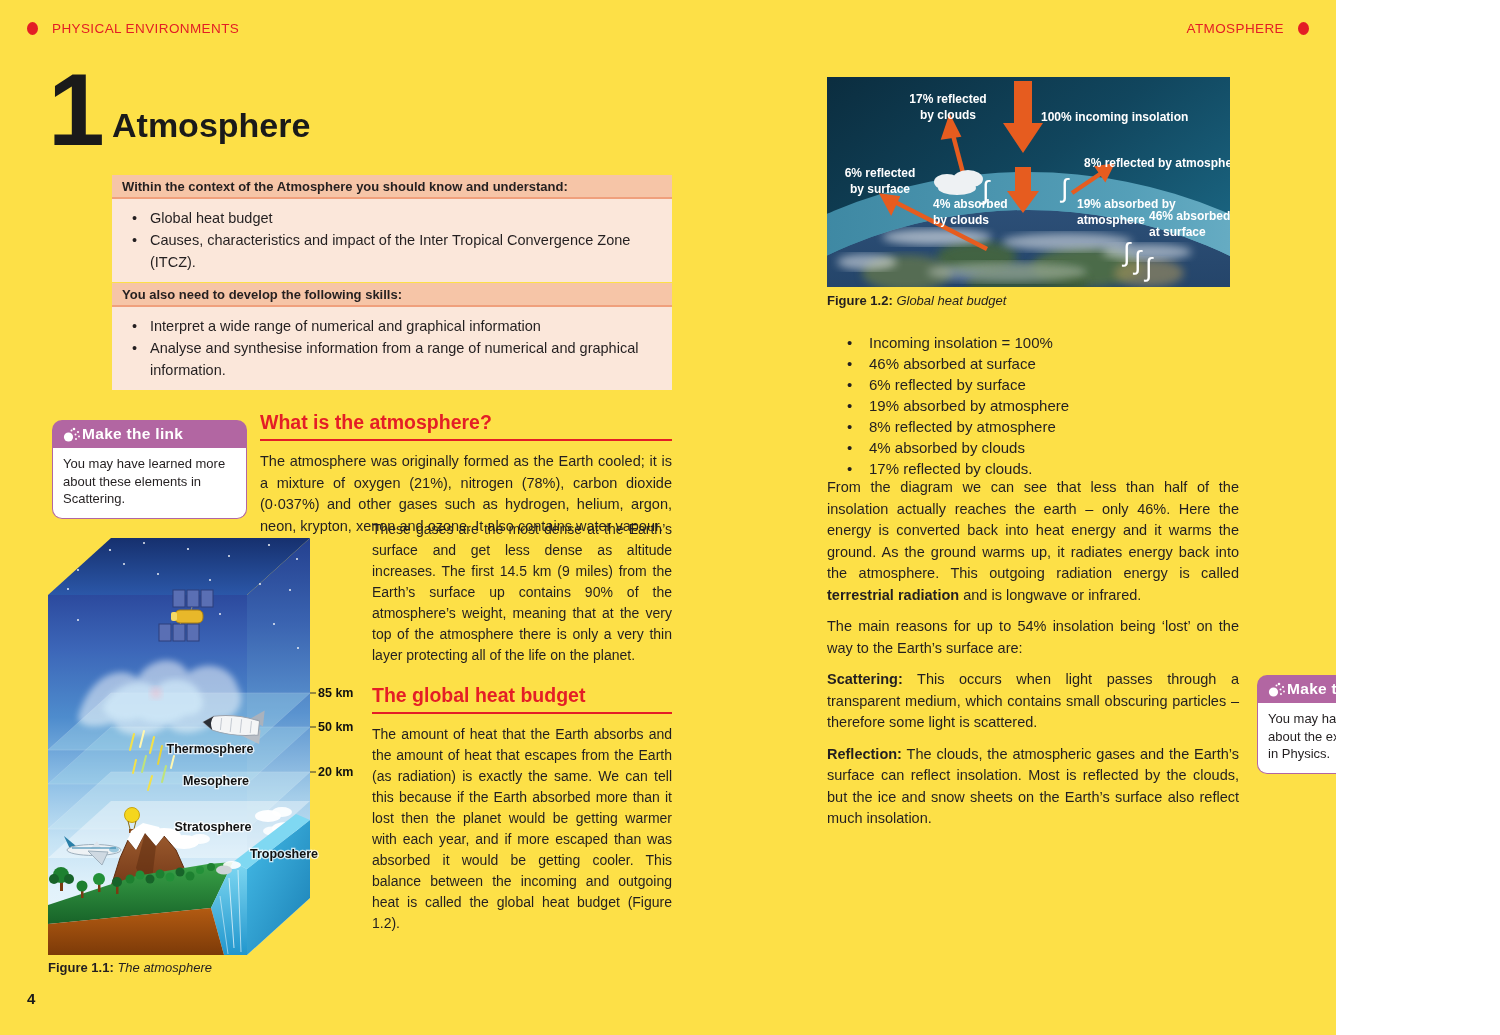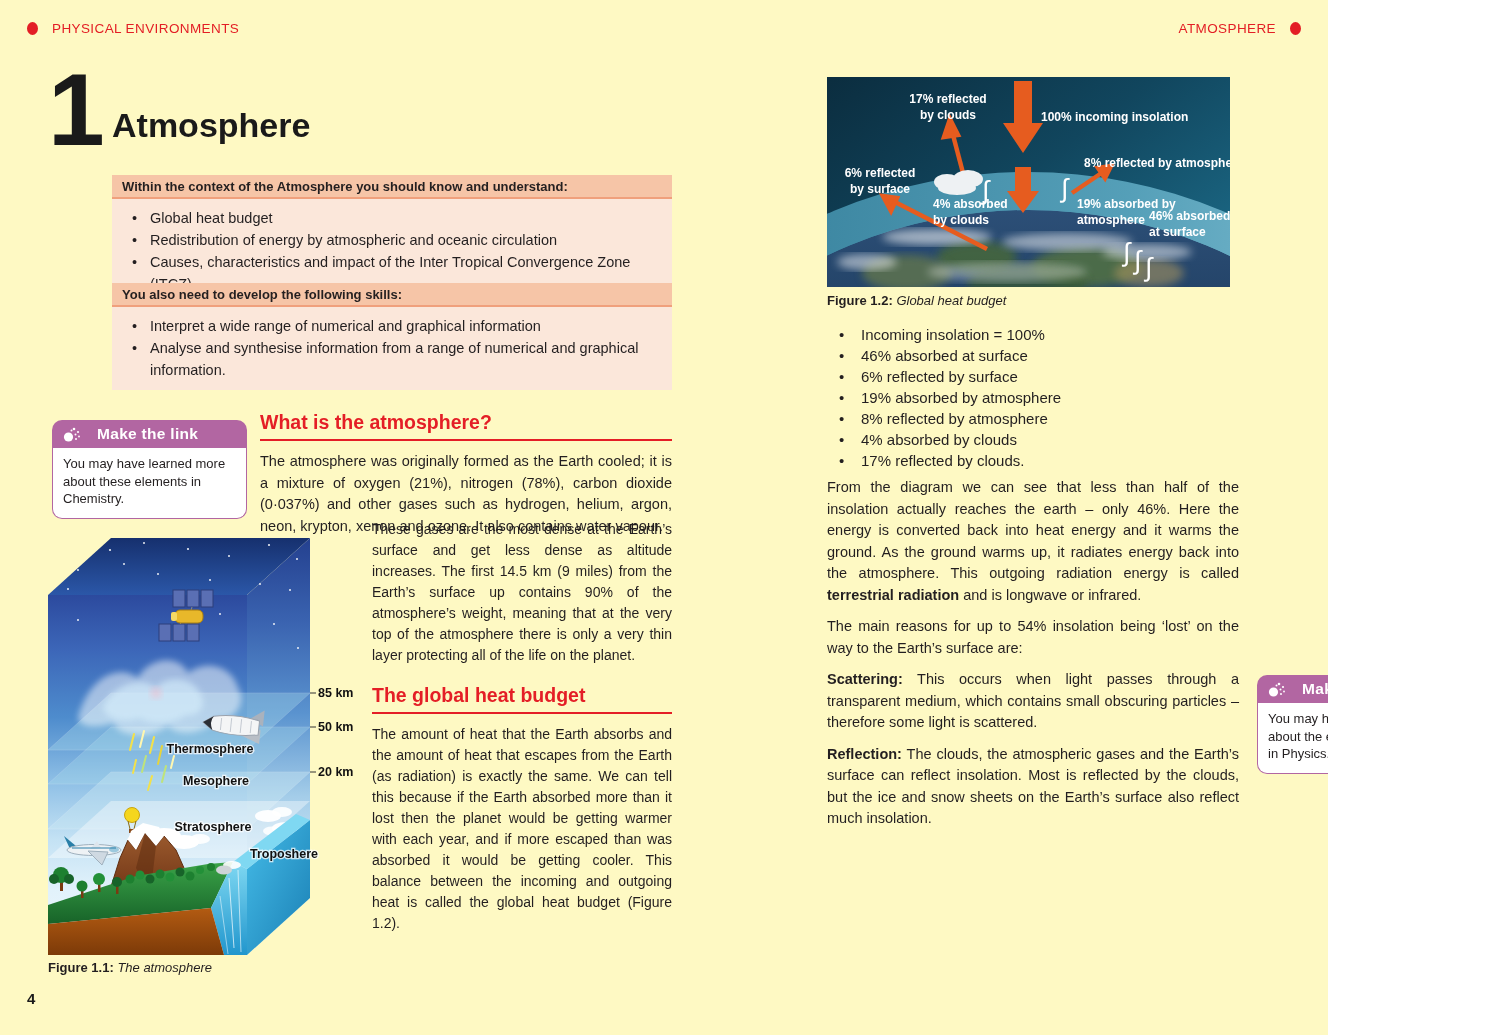--- a/index.html
+++ b/index.html
@@ -1,17 +1,17 @@
 <!DOCTYPE html>
 <html><head>
 <meta charset="utf-8">
 <style>
   html,body{margin:0;padding:0;background:#ffffff;}
-  .sheet{position:relative;width:1328px;height:1035px;background:#fef9c3;overflow:hidden;
-         font-family:"Liberation Sans",sans-serif;color:#231f20;}
+  .sheet{position:relative;width:1328px;height:1035px;background:#fde047;overflow:hidden;
+         font-family:"Liberation Sans",sans-serif;color:#231f20;padding-left:8px;}
   .abs{position:absolute;}
 
   
   .runhead{display:flex;align-items:center;gap:14px;font-size:13.5px;letter-spacing:.4px;color:#e31e25;}
   .reddot{width:11px;height:13px;border-radius:50%;background:#e31e25;}
 
   
   .chnum{font-size:102px;font-weight:700;line-height:.8;color:#1a1a1a;}
   .chtitle{font-size:34px;font-weight:700;color:#1a1a1a;}
 
@@ -20,37 +20,37 @@
   .objbox .objhead{background:#f6c5a7;border-bottom:2px solid #f0a07c;padding:4px 10px 3px 10px;
                    font-weight:700;font-size:13px;}
   .objbox .objbody{background:#fbe7da;padding:8px 10px 9px 12px;}
   .objbody ul{margin:0;padding:0;list-style:none;}
   .objbody li{position:relative;padding-left:26px;font-size:14.5px;line-height:22px;}
   .objbody li::before{content:"•";position:absolute;left:8px;}
 
   
   .linkbox{width:195px;}
   .linkhead{background:#b266a2;border-radius:10px 10px 0 0;color:#fff;display:flex;align-items:center;
-            gap:15px;padding:4px 10px;font-weight:700;font-size:15.5px;letter-spacing:.3px;}
+            gap:0;padding:4px 10px;font-weight:700;font-size:15.5px;letter-spacing:.3px;}
   .linkbody{border:1.6px solid #b266a2;border-top:none;border-radius:0 0 10px 10px;background:#fff;
             padding:7px 10px 10px 10px;font-size:13px;line-height:17.5px;}
 
   
   .redhead{color:#e41e26;font-weight:700;font-size:19.5px;border-bottom:2.5px solid #e41e26;
            padding-bottom:5px;margin:0 0 10px 0;}
   .para{font-size:14.5px;line-height:21.5px;text-align:justify;margin:0 0 10px 0;}
   .para b, .para strong{font-weight:700;}
 
   
   .figcap{font-size:13px;}
   .figcap .cb{font-weight:700;}
   .figcap .ci{font-style:italic;}
 
   
-  .dotlist{margin:0;padding:0;list-style:none;}
+  .dotlist{margin:8px;padding:0;list-style:none;}
   .dotlist li{position:relative;padding-left:34px;font-size:15px;line-height:21px;}
   .dotlist li::before{content:"•";position:absolute;left:12px;}
 
   .pgnum{font-weight:700;font-size:15px;color:#1a1a1a;}
 
   svg text{font-family:"Liberation Sans",sans-serif;}
   .fig2label{fill:#ffffff;font-weight:700;font-size:12px;}
   .fig1label{fill:#111111;font-weight:700;font-size:12.5px;paint-order:stroke;stroke:rgba(255,255,255,.75);stroke-width:2.5px;}
   .kmlabel{fill:#111111;font-weight:700;font-size:12.5px;}
   .squig{fill:#ffffff;font-size:26px;}
@@ -70,21 +70,20 @@
   </div>
 
   <div class="abs chnum" style="left:48px;top:70px;">1</div>
   <div class="abs chtitle" style="left:112px;top:106px;">Atmosphere</div>
 
   <div class="abs objbox" style="left:112px;top:175px;">
     <div class="objhead">Within the context of the Atmosphere you should know and understand:</div>
     <div class="objbody">
       <ul>
         <li>Global heat budget</li>
-        <li>Redistribution of energy by atmospheric and oceanic circulation</li>
         <li>Causes, characteristics and impact of the Inter Tropical Convergence Zone (ITCZ).</li>
       </ul>
     </div>
   </div>
 
   <div class="abs objbox" style="left:112px;top:283px;">
     <div class="objhead">You also need to develop the following skills:</div>
     <div class="objbody">
       <ul>
         <li>Interpret a wide range of numerical and graphical information</li>
@@ -99,21 +98,21 @@
         <circle cx="6.5" cy="13" r="4.6" fill="#fff"></circle>
         <circle cx="12" cy="5" r="1.3" fill="#fff"></circle>
           <circle cx="16" cy="8" r="1.1" fill="#fff"></circle>
         <circle cx="13.5" cy="10.5" r="1" fill="#fff"></circle>
           <circle cx="17" cy="12.5" r=".9" fill="#fff"></circle>
         <circle cx="14" cy="15" r="1" fill="#fff"></circle>
           <circle cx="9.5" cy="6.5" r="1" fill="#fff"></circle>
       </svg>
       <span>Make the link</span>
     </div>
-    <div class="linkbody">You may have learned more about these elements in Chemistry.</div>
+    <div class="linkbody">You may have learned more about these elements in Scattering.</div>
   </div>
 
   <div class="abs" style="left:260px;top:411px;width:412px;">
     <h2 class="redhead" style="margin-top:0;">What is the atmosphere?</h2>
     <p class="para">The atmosphere was originally formed as the Earth cooled; it is a mixture of oxygen (21%), nitrogen (78%), carbon dioxide (0·037%) and other gases such as hydrogen, helium, argon, neon, krypton, xenon and ozone. It also contains water vapour.</p>
   </div>
 
   <div class="abs" style="left:372px;top:519px;width:300px;">
     <p class="para" style="font-size:14px;line-height:21px;">These gases are the most dense at the Earth’s surface and get less dense as altitude increases. The first 14.5 km (9 miles) from the Earth’s surface up contains 90% of the atmosphere’s weight, meaning that at the very top of the atmosphere there is only a very thin layer protecting all of the life on the planet.</p>
     <h2 class="redhead" style="margin-top:18px;">The global heat budget</h2>

